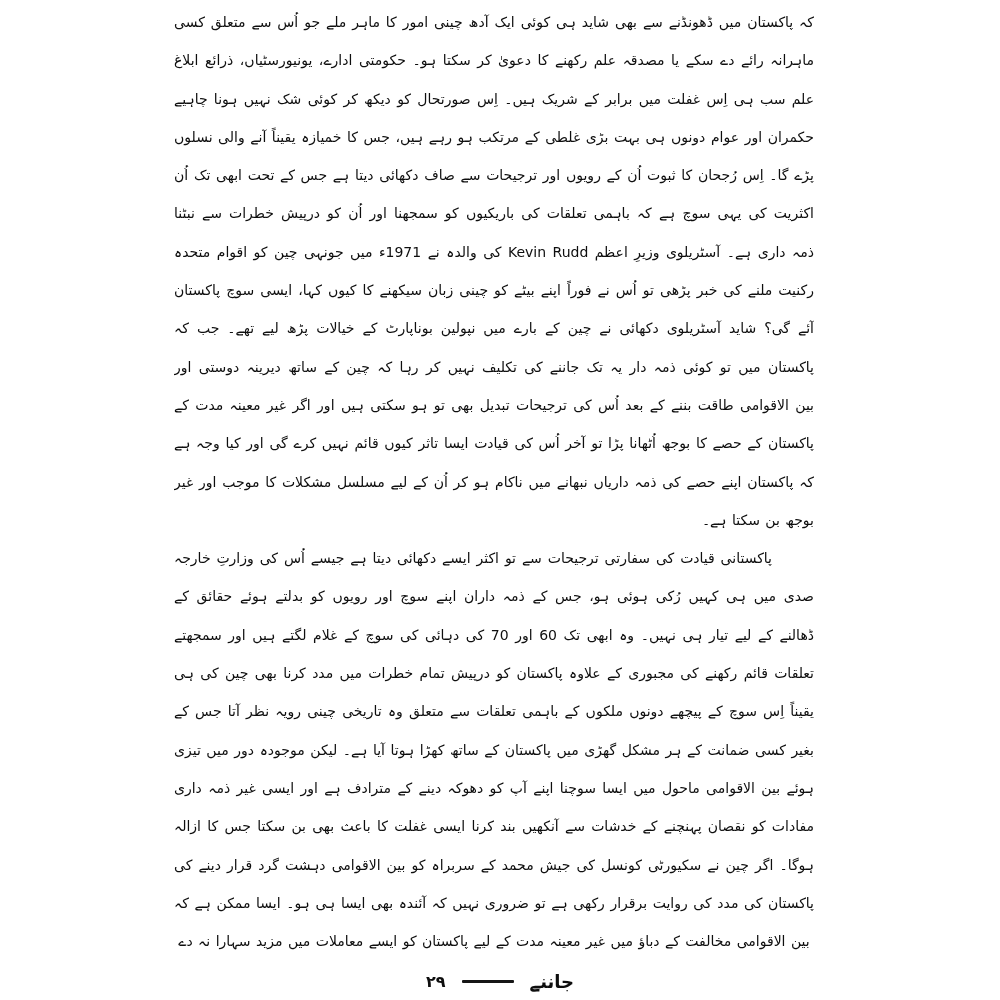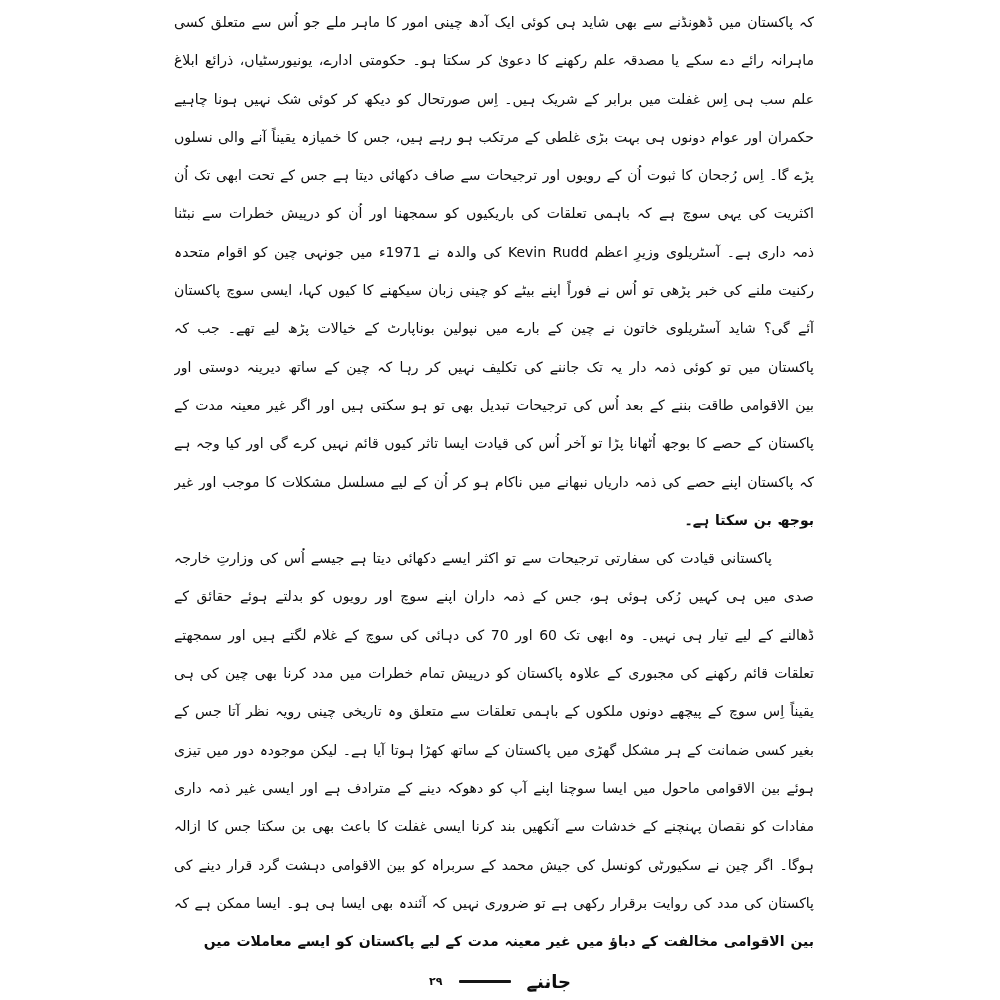--- a/index.html
+++ b/index.html
@@ -31,23 +31,22 @@
     font-size: 14px;
     direction: rtl;
     unicode-bidi: plaintext;
     text-align: justify;
     text-align-last: justify;
     overflow: hidden;
     white-space: normal;
     word-spacing: 1px;
   }
   .line.endpara {
-    text-align: right;
+    text-align: center;
     text-align-last: right;
-    font-weight: bold;
   }
   .line.indent {
     padding-right: 42px;
   }
   .footer {
     position: absolute;
     top: 963px;
     left: 0;
     width: 1000px;
     height: 36px;
@@ -62,39 +61,39 @@
     font-size: 18px;
     font-weight: bold;
   }
   .footer .divider {
     width: 52px;
     height: 3px;
     background: #161616;
     border-radius: 1px;
   }
   .footer .page-num {
-    font-size: 11px;
+    font-size: 16px;
     font-weight: bold;
   }
 </style>
 </head>
 <body>
 
 <div class="page">
 
   <div class="text-block">
     <div class="line">کہ پاکستان میں ڈھونڈنے سے بھی شاید ہی کوئی ایک آدھ چینی امور کا ماہر ملے جو اُس سے متعلق کسی معاملے میں</div>
     <div class="line">ماہرانہ رائے دے سکے یا مصدقہ علم رکھنے کا دعویٰ کر سکتا ہو۔  حکومتی ادارے،  یونیورسٹیاں،  ذرائع ابلاغ اور اہلِ</div>
     <div class="line">علم سب ہی اِس غفلت میں برابر کے شریک ہیں۔  اِس صورتحال کو دیکھ کر کوئی شک نہیں ہونا چاہیے کہ پاکستان کے</div>
     <div class="line">حکمران اور عوام دونوں ہی بہت بڑی غلطی کے مرتکب ہو رہے ہیں،  جس کا خمیازہ یقیناً آنے والی نسلوں تک کو بھگتنا</div>
     <div class="line">پڑے گا۔  اِس رُجحان کا ثبوت اُن کے رویوں اور ترجیحات سے صاف دکھائی دیتا ہے جس کے تحت ابھی تک اُن کی</div>
     <div class="line">اکثریت کی یہی سوچ ہے کہ باہمی تعلقات کی باریکیوں کو سمجھنا اور اُن کو درپیش خطرات سے نبٹنا اکیلے چین کی</div>
     <div class="line">ذمہ داری ہے۔  آسٹریلوی وزیرِ اعظم Kevin Rudd کی والدہ نے 1971ء میں جونہی چین کو اقوام متحدہ کی</div>
     <div class="line">رکنیت ملنے کی خبر پڑھی تو اُس نے فوراً اپنے بیٹے کو چینی زبان سیکھنے کا کیوں کہا،  ایسی سوچ پاکستان میں کسی ذمہ دار کو کب</div>
-    <div class="line">آئے گی؟  شاید آسٹریلوی خاتون نے چین کے بارے میں نپولین بوناپارٹ کے خیالات پڑھ لیے تھے۔  جب کہ</div>
+    <div class="line">آئے گی؟  شاید آسٹریلوی دکھائی نے چین کے بارے میں نپولین بوناپارٹ کے خیالات پڑھ لیے تھے۔  جب کہ</div>
     <div class="line">پاکستان میں تو کوئی ذمہ دار یہ تک جاننے کی تکلیف نہیں کر رہا کہ چین کے ساتھ دیرینہ دوستی اور تعلقات اپنی جگہ لیکن</div>
     <div class="line">بین الاقوامی طاقت بننے کے بعد اُس کی ترجیحات تبدیل بھی تو ہو سکتی ہیں اور اگر غیر معینہ مدت کے لیے اُسے</div>
     <div class="line">پاکستان کے حصے کا بوجھ اُٹھانا پڑا تو آخر اُس کی قیادت ایسا تاثر کیوں قائم نہیں کرے گی اور کیا وجہ ہے کہ وہ یہ نہ سمجھے</div>
     <div class="line">کہ پاکستان اپنے حصے کی ذمہ داریاں نبھانے میں ناکام ہو کر اُن کے لیے مسلسل مشکلات کا موجب اور غیر ضروری</div>
     <div class="line endpara">بوجھ بن سکتا ہے۔</div>
     <div class="line indent">پاکستانی قیادت کی سفارتی ترجیحات سے تو اکثر ایسے دکھائی دیتا ہے جیسے اُس کی وزارتِ خارجہ بیسویں</div>
     <div class="line">صدی میں ہی کہیں رُکی ہوئی ہو،  جس کے ذمہ داران اپنے سوچ اور رویوں کو بدلتے ہوئے حقائق کے مطابق</div>
     <div class="line">ڈھالنے کے لیے تیار ہی نہیں۔  وہ ابھی تک 60 اور 70 کی دہائی کی سوچ کے غلام لگتے ہیں اور سمجھتے ہیں کہ دوستانہ</div>
     <div class="line">تعلقات قائم رکھنے کی مجبوری کے علاوہ پاکستان کو درپیش تمام خطرات میں مدد کرنا بھی چین کی ہی ذمہ داری ہے۔</div>
     <div class="line">یقیناً اِس سوچ کے پیچھے دونوں ملکوں کے باہمی تعلقات سے متعلق وہ تاریخی چینی رویہ نظر آتا جس کے تحت وہ ہمیشہ</div>

